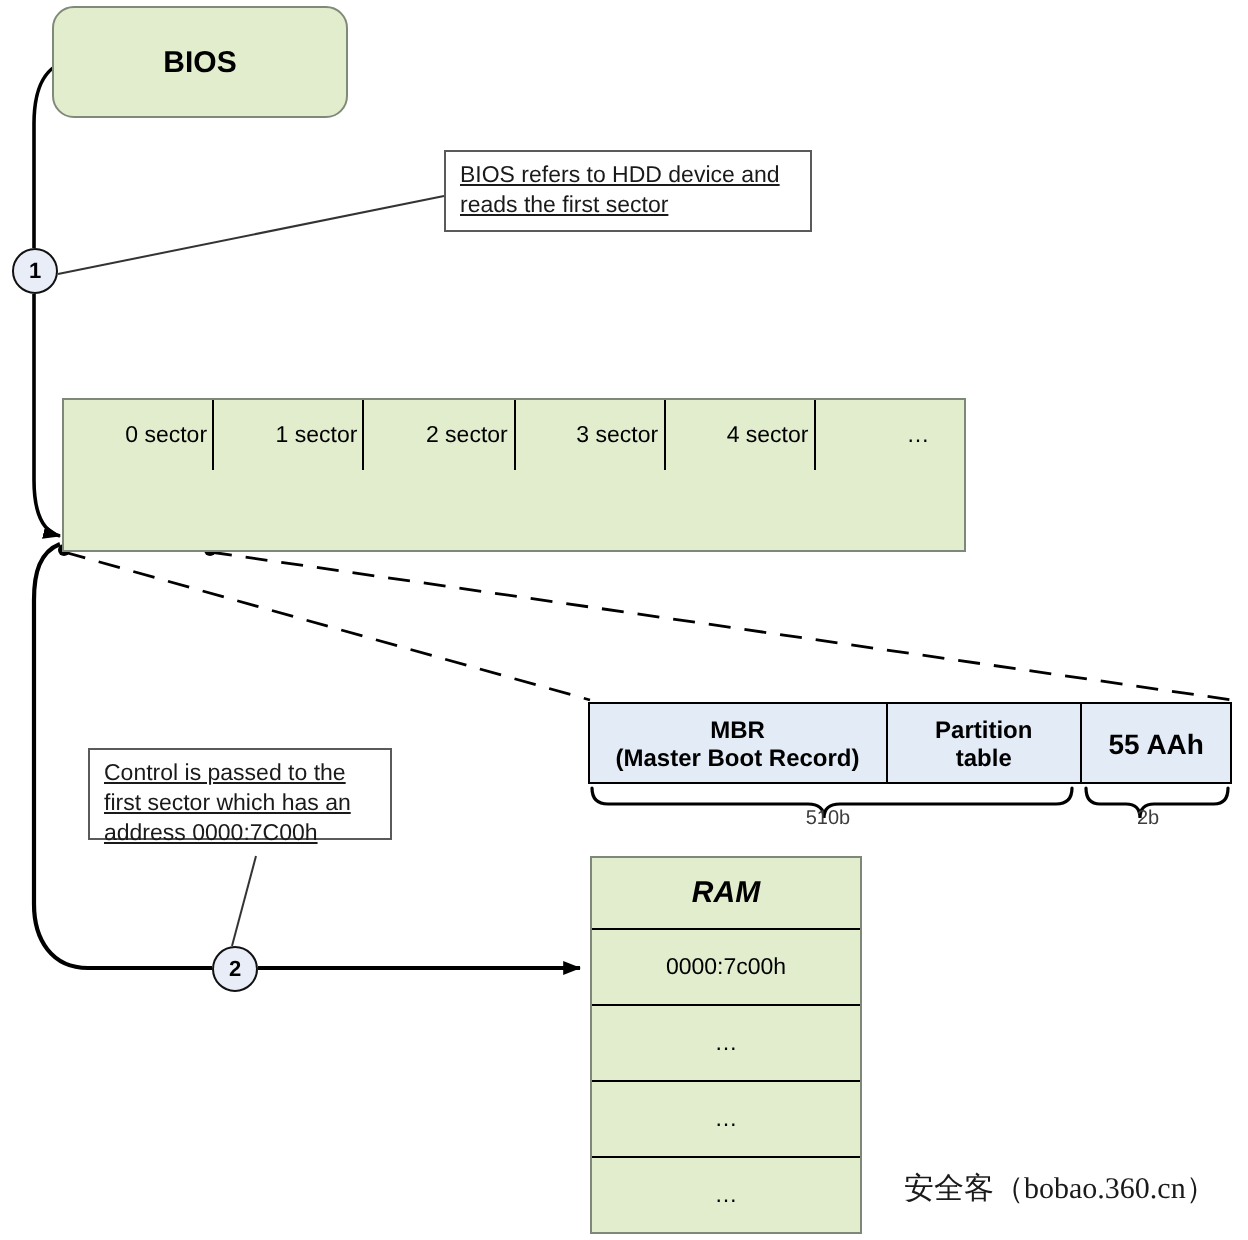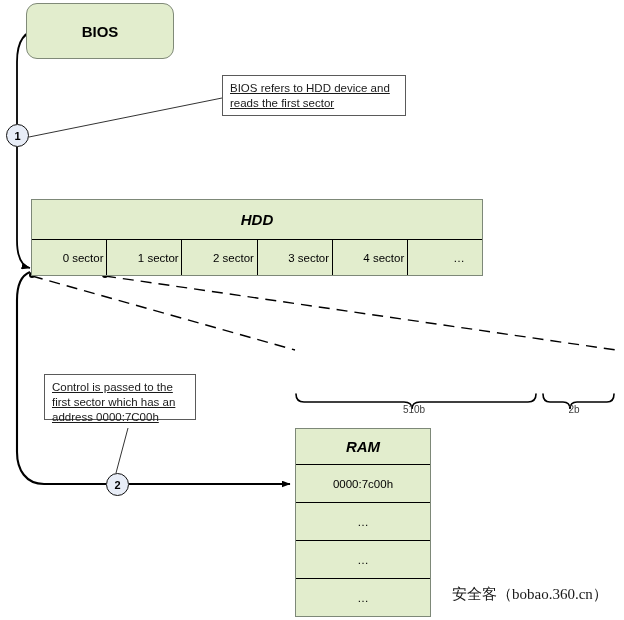--- a/index.html
+++ b/index.html
@@ -244,31 +244,45 @@
   </div>
 
   <div class="marker marker-1">
     <span>1</span>
   </div>
   <div class="marker marker-2">
     <span>2</span>
   </div>
 
   <div class="tbl hdd" style="display:block;">
-    <div class="tbl-title">HDD</div>
     <div class="tbl-row">
       <div class="tbl-cell">0 sector</div>
       <div class="tbl-cell">1 sector</div>
       <div class="tbl-cell">2 sector</div>
       <div class="tbl-cell">3 sector</div>
       <div class="tbl-cell">4 sector</div>
       <div class="tbl-cell wide">…</div>
     </div>
   </div>
 
+  <div class="mbr">
+    <div class="mbr-cell c0">
+      <span>
+        <span>MBR</span><br>
+        <span>(Master Boot Record)</span>
+      </span>
+    </div>
+    <div class="mbr-cell c1">
+      <span>
+        <span>Partition</span><br>
+        <span>table</span>
+      </span>
+    </div>
+    <div class="mbr-cell c2">55 AAh</div>
+  </div>
 
   <div class="brace-label bl-510">510b</div>
   <div class="brace-label bl-2b">2b</div>
 
   <div class="tbl ram" style="display:block;">
     <div class="tbl-title">RAM</div>
     <div class="ram-cell">0000:7c00h</div>
     <div class="ram-cell">…</div>
     <div class="ram-cell">…</div>
     <div class="ram-cell">…</div>

